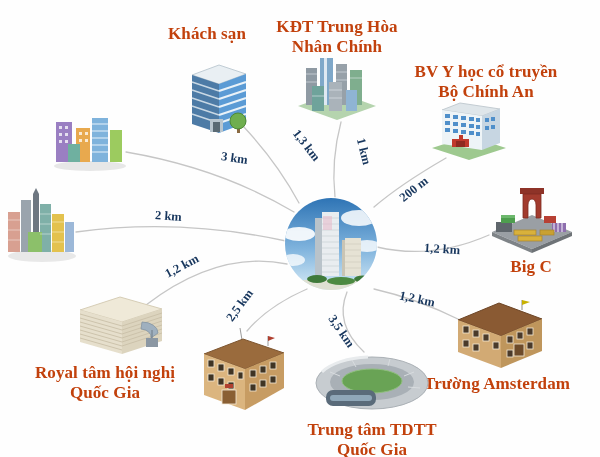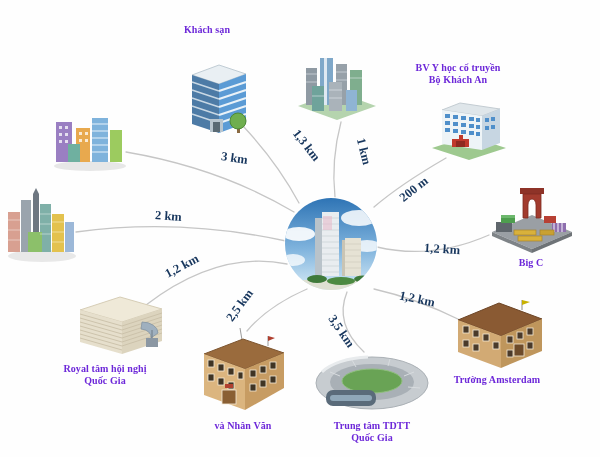--- a/index.html
+++ b/index.html
@@ -2,22 +2,22 @@
 <html><head>
 <meta charset="utf-8">
 <style>
   *{margin:0;padding:0;box-sizing:border-box}
   html,body{background:#ffffff}
   .stage{
     position:relative;width:600px;height:457px;background:#fefefe;
     font-family:"Liberation Serif", serif;overflow:hidden;
   }
   .lm-label{
-    position:absolute;text-align:center;color:#6d28d9;font-weight:700;
-    font-size:10px;line-height:1.2;letter-spacing:.1px;
+    position:absolute;text-align:center;color:#c2410c;font-weight:700;
+    font-size:17px;line-height:1.2;letter-spacing:.1px;
   }
   .lm-label span{display:block}
   .dist{
     position:absolute;color:#17365d;font-weight:700;font-size:12.5px;
     white-space:nowrap;transform-origin:center;
   }
   .icon{position:absolute}
   #arcs{position:absolute;left:0;top:0}
   #arcs path{fill:none;stroke:#c6c6c6;stroke-width:1.3;stroke-linecap:round}
   .center-photo{
@@ -84,36 +84,39 @@
       <rect x="0" y="82" width="92" height="10" fill="#dfe0d2"></rect>
       <ellipse cx="32" cy="81" rx="10" ry="4" fill="#3f7a3a"></ellipse>
       <ellipse cx="56" cy="83" rx="14" ry="4" fill="#4c8a42"></ellipse>
       <ellipse cx="78" cy="81" rx="9" ry="3.5" fill="#3f7a3a"></ellipse>
     </svg>
   </div>
 
   <div class="lm-label" style="left:137px;top:24px;width:140px">
     <span>Khách sạn</span>
   </div>
-  <div class="lm-label" style="left:368px;top:62px;width:180px">
+  <div class="lm-label" style="left:267px;top:17px;width:140px">
+    <span>KĐT Trung Hòa</span>
+    <span>Nhân Chính</span>
+  </div>
+  <div class="lm-label" style="left:396px;top:62px;width:180px">
     <span>BV Y học cổ truyền</span>
-    <span>Bộ Khách An</span>
+    <span>Bộ Chính An</span>
   </div>
   <div class="lm-label" style="left:417px;top:374px;width:160px">
     <span>Trường Amsterdam</span>
   </div>
   <div class="lm-label" style="left:491px;top:257px;width:80px">
     <span>Big C</span>
   </div>
   <div class="lm-label" style="left:302px;top:420px;width:140px">
     <span>Trung tâm TDTT</span>
     <span>Quốc Gia</span>
   </div>
   <div class="lm-label" style="left:173px;top:420px;width:140px">
-    <span>và Nhân Văn</span>
   </div>
   <div class="lm-label" style="left:25px;top:363px;width:160px">
     <span>Royal tâm hội nghị</span>
     <span>Quốc Gia</span>
   </div>
 
   <span class="dist" style="left:288px;top:138px;transform:rotate(52deg)">1,3 km</span>
   <span class="dist" style="left:350px;top:144px;transform:rotate(76deg)">1 km</span>
   <span class="dist" style="left:398px;top:182px;transform:rotate(-38deg)">200 m</span>
   <span class="dist" style="left:424px;top:242px;transform:rotate(4deg)">1,2 km</span>

